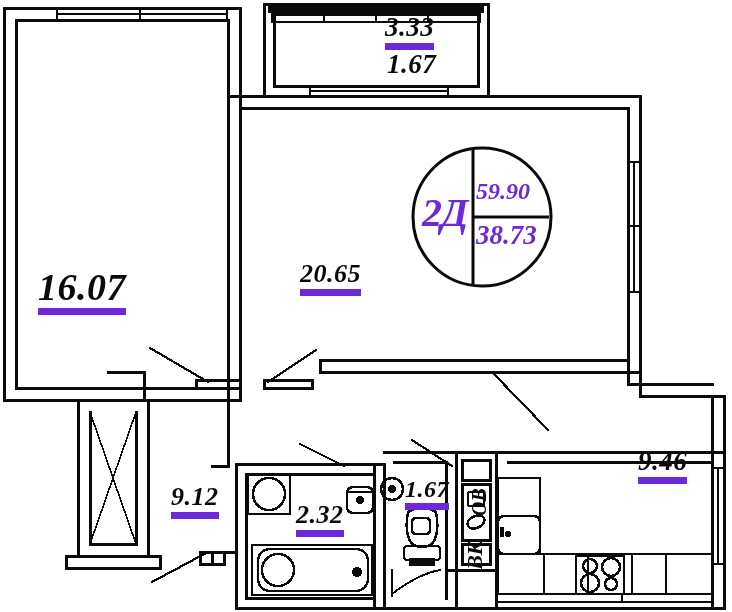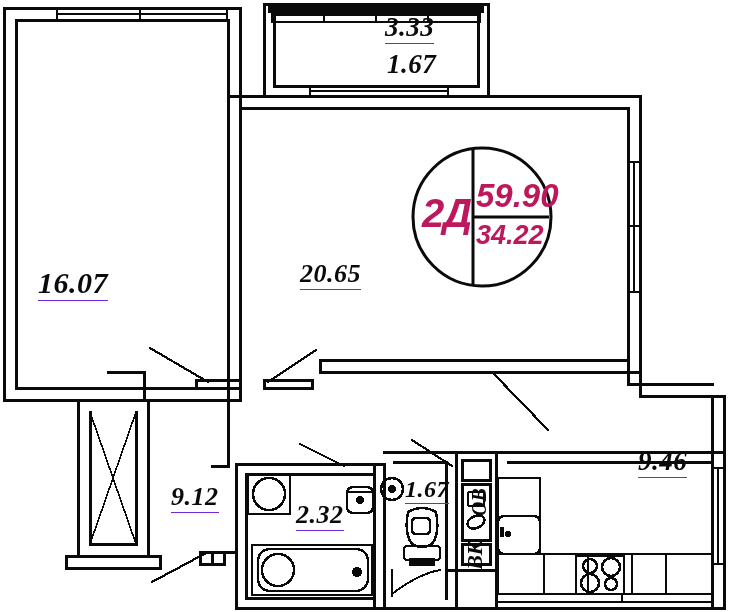--- a/index.html
+++ b/index.html
@@ -27,51 +27,51 @@
   }
   .area-label {
     position: absolute;
     font-family: "Liberation Serif", serif;
     font-style: italic;
     font-weight: 700;
     color: #0a0a0a;
     white-space: nowrap;
     letter-spacing: 0.5px;
     line-height: 1;
-    border-bottom: 1px solid #6d28d9;
+    border-bottom: 7px solid #6d28d9;
     padding-bottom: 2px;
   }
-  .lbl-16 { left: 38px;  top: 268px; font-size: 30px; }
+  .lbl-16 { left: 38px;  top: 268px; font-size: 38px; }
   .lbl-20 { left: 300px; top: 261px; font-size: 26px; }
   .lbl-333 { left: 385px; top: 14px;  font-size: 27px; }
   .lbl-167 { left: 387px; top: 51px;  font-size: 27px; border-bottom: none; }
   .lbl-912 { left: 171px; top: 484px; font-size: 26px; }
   .lbl-323 { left: 296px; top: 502px; font-size: 26px; }
   .lbl-137 { left: 405px; top: 477px; font-size: 24px; }
   .lbl-946 { left: 638px; top: 448px; font-size: 27px; }
 
   .emblem {
     position: absolute;
     left: 411px;
     top: 146px;
     width: 142px;
     height: 142px;
   }
   .emblem-text {
     position: absolute;
-    font-family: Liberation Sans, sans-serif;
+    font-family: Liberation Serif, serif;
     font-style: italic;
     font-weight: 700;
-    color: #be185d;
+    color: #6d28d9;
     line-height: 1;
     white-space: nowrap;
     text-align: right;
   }
   .emblem-code { left: 11px;  top: 47px; font-size: 40px; letter-spacing: -1px; }
-  .emblem-top  { left: 65px;  top: 33px; font-size: 33px; }
+  .emblem-top  { left: 65px;  top: 33px; font-size: 24px; }
   .emblem-bot  { left: 65px;  top: 76px; font-size: 27px; }
 
   .shaft-text {
     position: absolute;
     font-family: "Liberation Serif", serif;
     font-style: italic;
     font-weight: 700;
     font-size: 20px;
     color: #0a0a0a;
     line-height: 1;
@@ -323,19 +323,19 @@
   <div class="emblem">
     <svg viewBox="0 0 142 142" width="142" height="142">
       <g fill="none" stroke="#0a0a0a" stroke-width="3">
         <circle cx="71" cy="71" r="69"></circle>
         <line x1="62" y1="2.5" x2="62" y2="139.5"></line>
         <line x1="62" y1="71" x2="138" y2="71"></line>
       </g>
     </svg>
     <div class="emblem-text emblem-code">2Д</div>
     <div class="emblem-text emblem-top">59.90</div>
-    <div class="emblem-text emblem-bot">34.22</div>
+    <div class="emblem-text emblem-bot">38.73</div>
   </div>
 
   <div class="shaft-text shaft-ov">ОВ</div>
   <div class="shaft-text shaft-vk">ВК</div>
 
 </div>
 
 </body></html>

